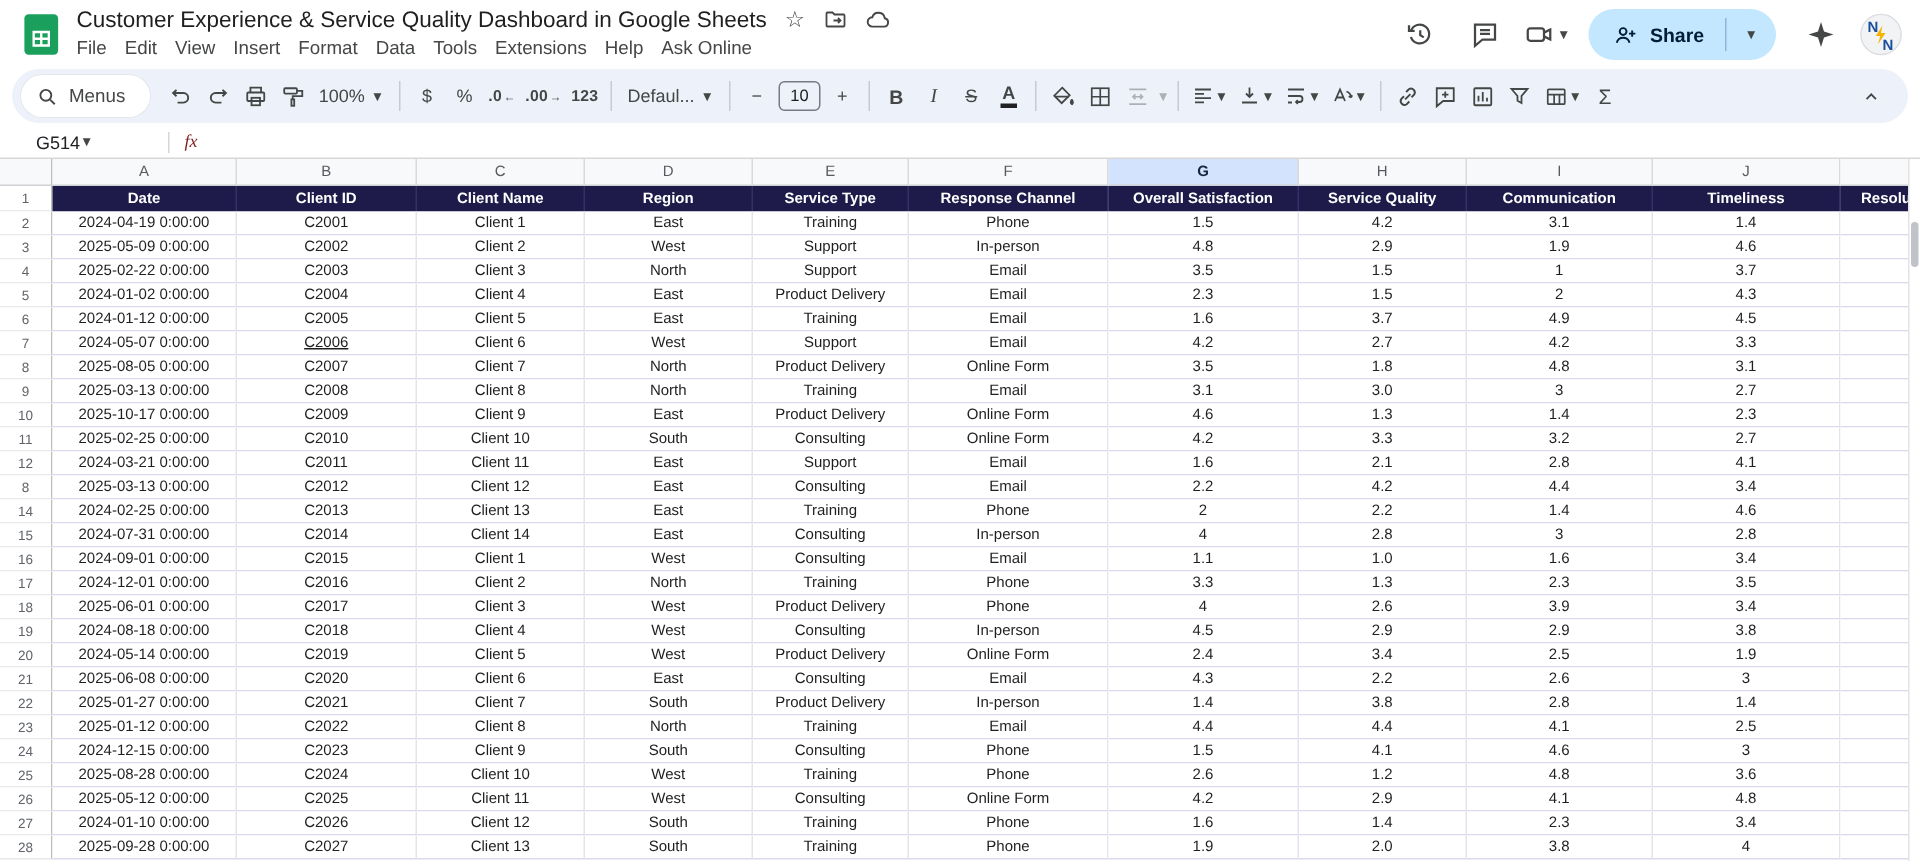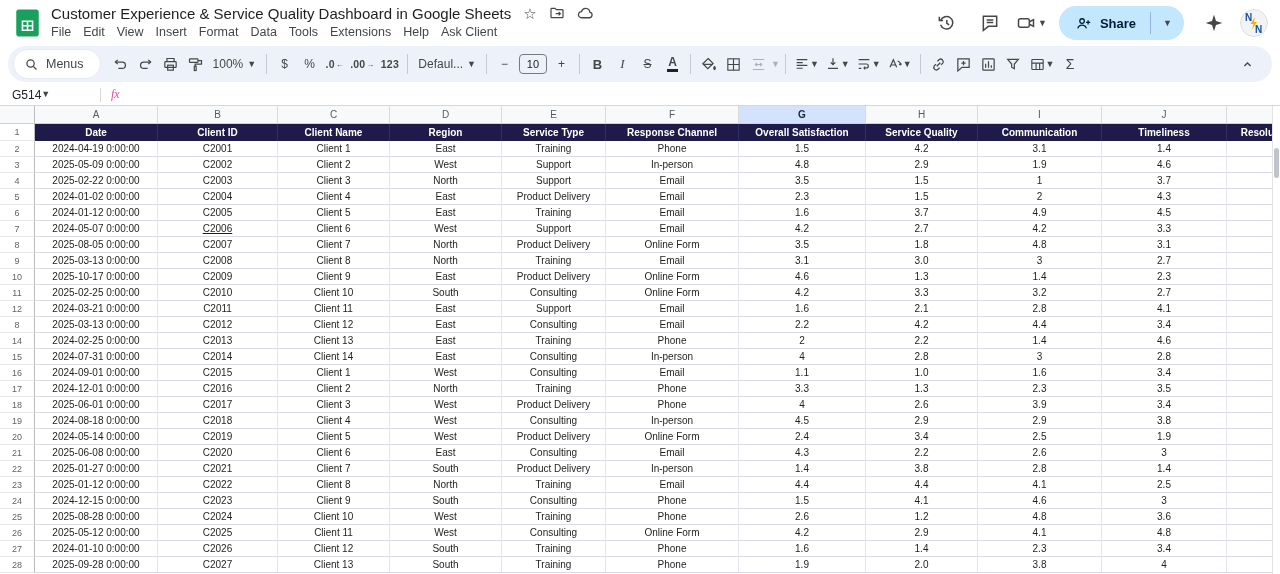--- a/index.html
+++ b/index.html
@@ -40,23 +40,23 @@
   .bold-lbl { font-weight:bold; font-size:13px; }
   .italic-lbl { font-style:italic; font-family:"Liberation Serif", serif; font-size:13px; }
   .strike-lbl { text-decoration:line-through; font-size:12px; }
   .a-underline { font-size:12px; font-weight:bold; border-bottom:3px solid #202124; line-height:1.1; padding:0 1px; }
   .disabled { opacity:0.38; }
   .toolbar-spacer { flex:1; }
   .sigma { font-size:14px; }
 
   
   .formula-bar { height:22px; display:flex; align-items:center; border-bottom:1px solid #d7d7d7; background:#fff; padding-left:12px; }
-  .name-box { width:78px; display:flex; align-items:center; justify-content:flex-start; font-size:12px; color:#202124; }
+  .name-box { width:78px; display:flex; align-items:center; justify-content:flex-start; font-size:12px; color:#202124;margin-left:12px; }
   .fx-sep { width:1px; height:14px; background:#d7d7d7; margin:0 10px; }
-  .fx { font-size:12px; font-style:italic; color:#ec4899; font-family:"Liberation Serif", serif; }
+  .fx { font-size:12px; font-style:italic; color:#7f1d1d; font-family:"Liberation Serif", serif; }
   .formula-input { flex:1; height:100%; }
 
   
   #sheet { position:relative; width:1280px; height:468px; overflow:hidden; background:#fff; }
   .letters-row { display:flex; height:18px; }
   .corner { width:35px; flex:none; background:#f8f9fa; border-right:1px solid #bdbdbd; border-bottom:1px solid #cfd1d4; }
   .col-letter { flex:none; background:#f8f9fa; border-right:1px solid #d9dadc; border-bottom:1px solid #cfd1d4; font-size:10px; color:#575b5f; display:flex; align-items:center; justify-content:center; }
   .col-letter.selected { background:#d3e3fd; color:#18243e; font-weight:bold; }
   .header-row { display:flex; height:17px; }
   .rowhead { width:35px; flex:none; background:#fff; border-right:1px solid #bdbdbd; border-bottom:1px solid #e8e8e8; font-size:9px; color:#5f6368; display:flex; align-items:center; justify-content:center; }
@@ -93,21 +93,21 @@
     <nav class="menubar" id="menubar">
         <span class="menu-item">File</span>
         <span class="menu-item">Edit</span>
         <span class="menu-item">View</span>
         <span class="menu-item">Insert</span>
         <span class="menu-item">Format</span>
         <span class="menu-item">Data</span>
         <span class="menu-item">Tools</span>
         <span class="menu-item">Extensions</span>
         <span class="menu-item">Help</span>
-        <span class="menu-item">Ask Client</span>
+        <span class="menu-item">Ask Online</span>
       </nav>
   </div>
   <div class="titlebar-right">
     <span class="tb-iconbtn">
       <svg width="20" height="20" viewBox="0 0 24 24" fill="none" stroke="#444746" stroke-width="1.8">
         <path d="M4 4.5 v4.5 h4.5"></path>
         <path d="M5.6 9 A7.5 7.5 0 1 1 5.5 14"></path>
         <path d="M13 8.5 v4 l2.8 1.8"></path>
       </svg>
     </span>

